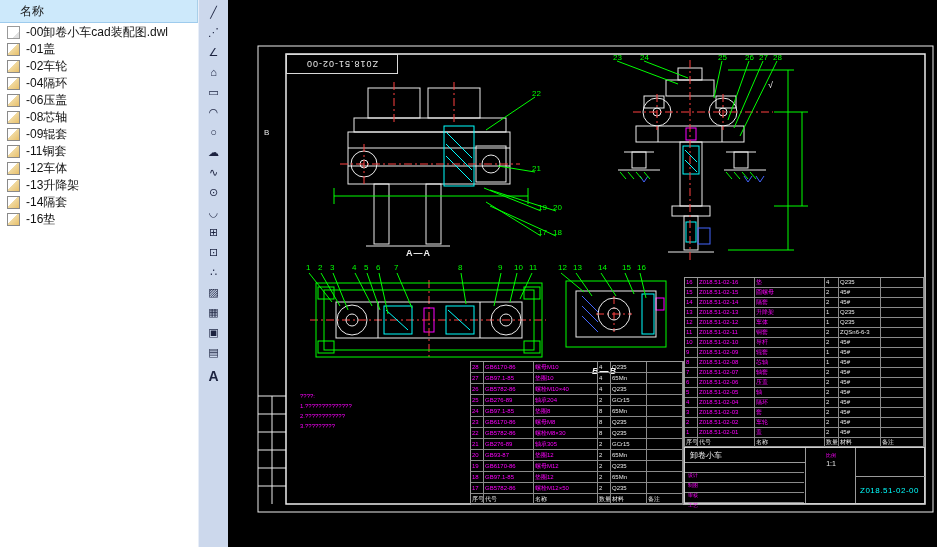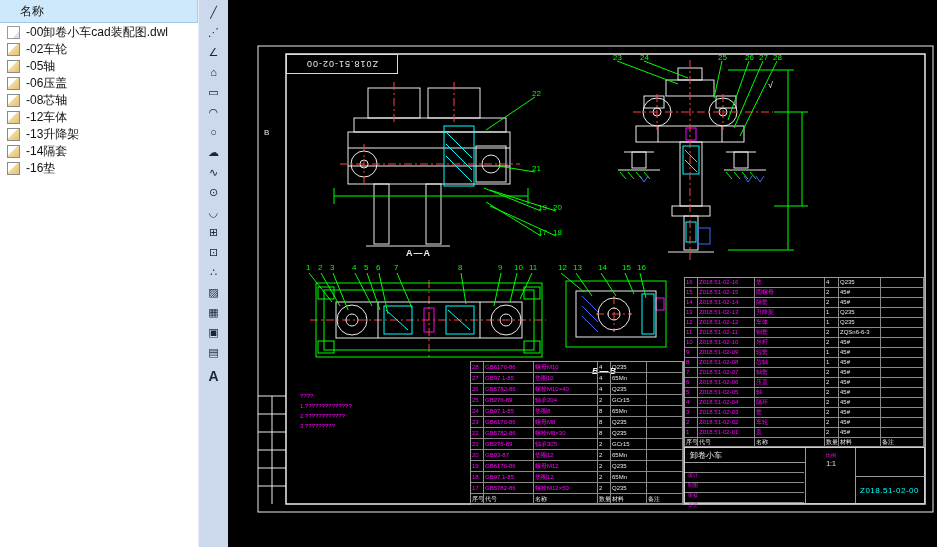--- a/index.html
+++ b/index.html
@@ -78,33 +78,45 @@
     <div id="panel-header">
       <span>名称</span>
     </div>
     <div id="file-list">
         <div class="file-item">
           <span class="fi-icon icon-plain"></span>
           <span class="fi-label">-00卸卷小车cad装配图.dwl</span>
         </div>
         <div class="file-item">
           <span class="fi-icon icon-cad"></span>
+          <span class="fi-label">-01盖</span>
+        </div>
+        <div class="file-item">
+          <span class="fi-icon icon-cad"></span>
           <span class="fi-label">-02车轮</span>
         </div>
         <div class="file-item">
           <span class="fi-icon icon-cad"></span>
-          <span class="fi-label">-05轴</span>
+          <span class="fi-label">-04隔环</span>
         </div>
         <div class="file-item">
           <span class="fi-icon icon-cad"></span>
           <span class="fi-label">-06压盖</span>
         </div>
         <div class="file-item">
           <span class="fi-icon icon-cad"></span>
           <span class="fi-label">-08芯轴</span>
+        </div>
+        <div class="file-item">
+          <span class="fi-icon icon-cad"></span>
+          <span class="fi-label">-09辊套</span>
+        </div>
+        <div class="file-item">
+          <span class="fi-icon icon-cad"></span>
+          <span class="fi-label">-11铜套</span>
         </div>
         <div class="file-item">
           <span class="fi-icon icon-cad"></span>
           <span class="fi-label">-12车体</span>
         </div>
         <div class="file-item">
           <span class="fi-icon icon-cad"></span>
           <span class="fi-label">-13升降架</span>
         </div>
         <div class="file-item">

